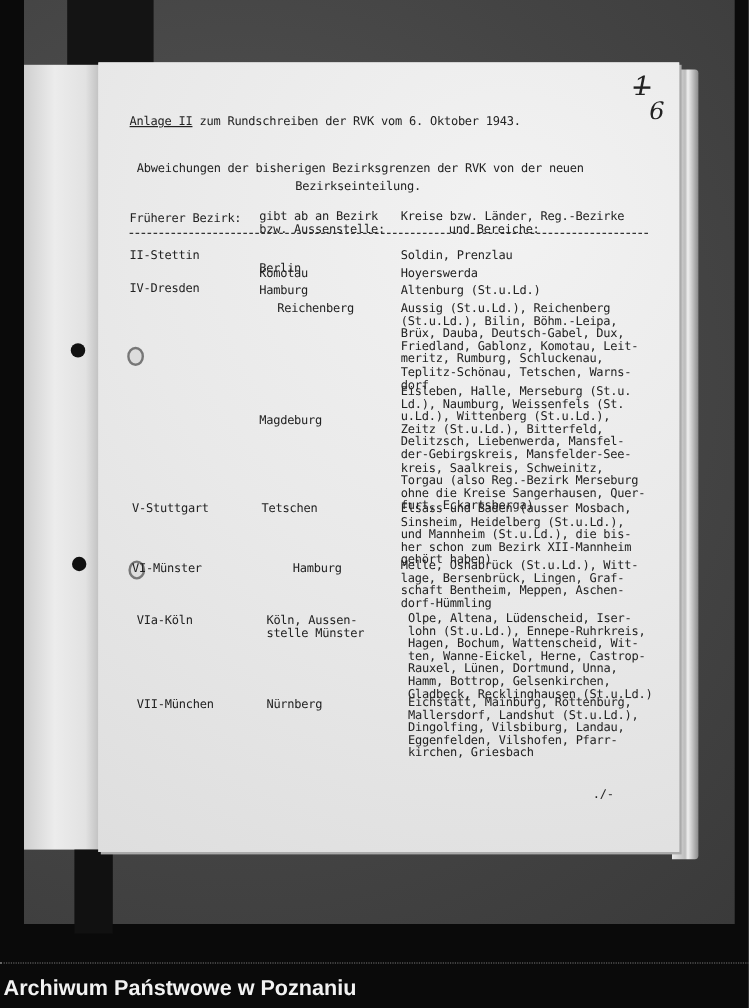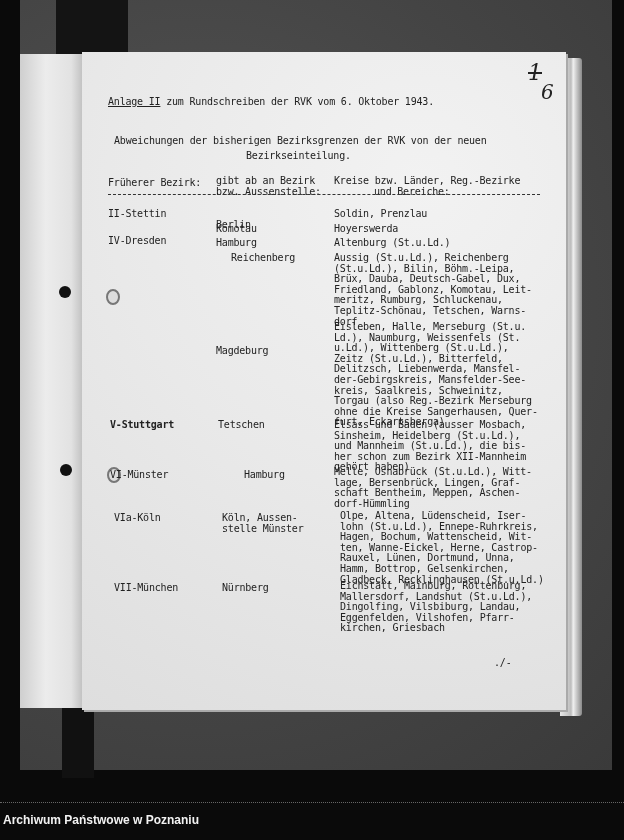--- a/index.html
+++ b/index.html
@@ -12,21 +12,21 @@
   .back-pages{position:absolute;left:560px;top:58px;width:22px;height:658px;background:linear-gradient(90deg,#e8e8e8,#bdbdbd 50%,#f0f0f0 60%,#8a8a8a);border-radius:0 3px 3px 0;}
   .page{position:absolute;left:82px;top:52px;width:484px;height:658px;background:#ebebeb;
     background-image:radial-gradient(circle at 70% 20%,#f2f2f2 0,#e9e9e9 50%,#dedede 100%);
     box-shadow:2px 2px 0 #aaa;}
   .hole{position:absolute;width:12px;height:12px;border-radius:50%;background:#111;}
   .ring{position:absolute;width:10px;height:12px;border-radius:50%;border:2px solid #777;background:#ddd;}
   .txt{position:absolute;color:#222;font-size:10px;line-height:10.6px;white-space:pre;letter-spacing:-0.2px;}
   .hand{position:absolute;font-family:"DejaVu Serif",serif;font-style:italic;color:#222;}
   .underline{text-decoration:underline;}
   .dash-rule{position:absolute;left:108px;top:194px;width:432px;border-top:1.5px dashed #333;}
-  .caption{position:absolute;left:3px;top:813px;color:#f2f2f2;font-family:"Liberation Sans",sans-serif;font-weight:bold;font-size:12px;text-align:center;}
+  .caption{position:absolute;left:3px;top:813px;color:#f2f2f2;font-family:"Liberation Sans",sans-serif;font-weight:bold;font-size:18px;text-align:center;}
   .caption-line{position:absolute;left:0;top:802px;width:624px;border-top:1px dotted #666;}
   .row{position:absolute;}
 </style>
 </head>
 <body>
 
 <div class="scan-bg"></div>
 <div class="left-strip-dark"></div>
 <div class="left-strip"></div>
 <div class="left-bottom-dark"></div>
@@ -84,21 +84,21 @@
 u.Ld.), Wittenberg (St.u.Ld.),
 Zeitz (St.u.Ld.), Bitterfeld,
 Delitzsch, Liebenwerda, Mansfel-
 der-Gebirgskreis, Mansfelder-See-
 kreis, Saalkreis, Schweinitz,
 Torgau (also Reg.-Bezirk Merseburg
 ohne die Kreise Sangerhausen, Quer-
 furt, Eckartsberga)</div>
 </div>
 <div class="row">
-  <div class="txt" style="left:110px;top:420px;font-weight:bold;">V-Stuttgart</div>
+  <div class="txt" style="left:110px;top:420px;">V-Stuttgart</div>
   <div class="txt" style="left:218px;top:420px;">Tetschen</div>
   <div class="txt" style="left:334px;top:420px;">Elsass und Baden (ausser Mosbach,
 Sinsheim, Heidelberg (St.u.Ld.),
 und Mannheim (St.u.Ld.), die bis-
 her schon zum Bezirk XII-Mannheim
 gehört haben)</div>
 </div>
 <div class="row">
   <div class="txt" style="left:110px;top:470px;">VI-Münster</div>
   <div class="txt" style="left:208px;top:470px;margin-left:36px;">Hamburg</div>

